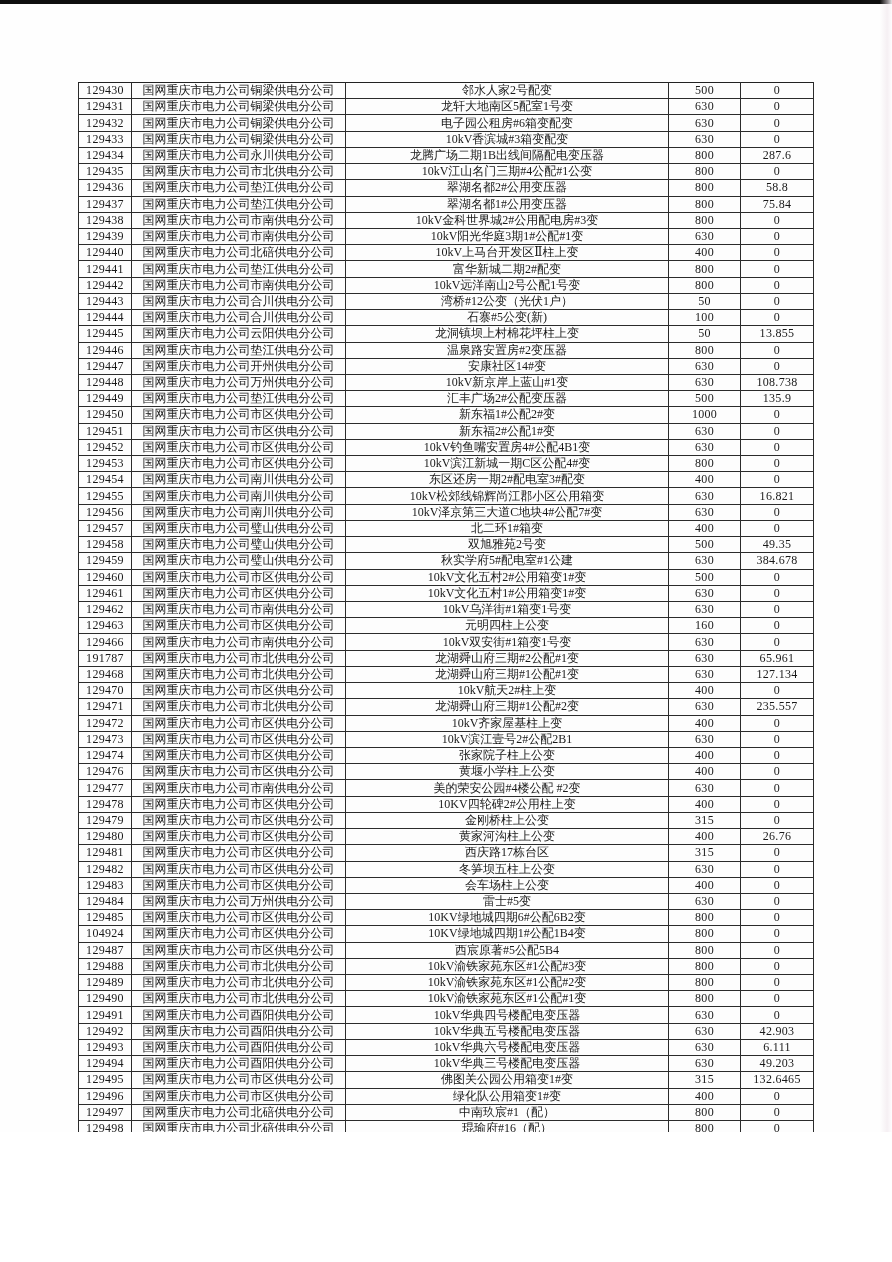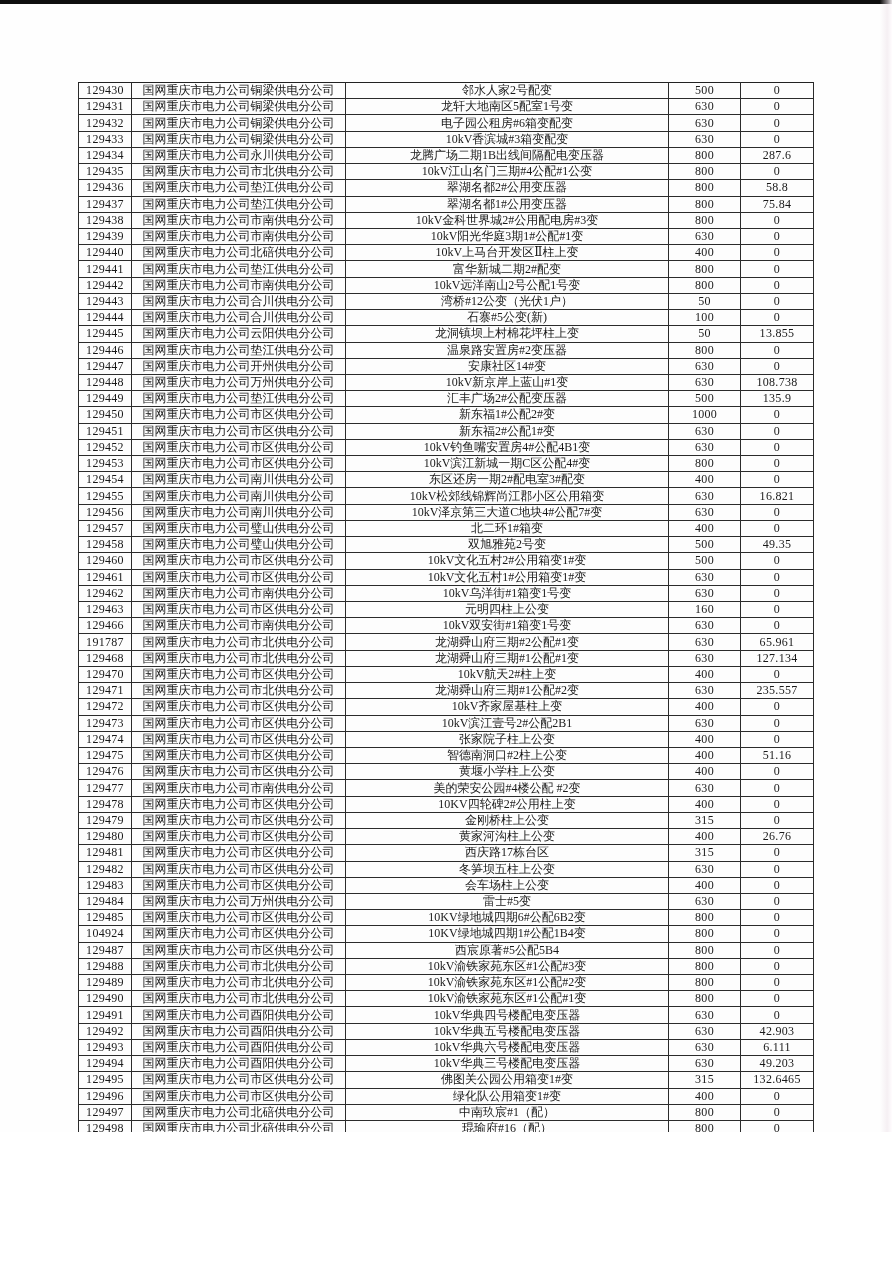--- a/index.html
+++ b/index.html
@@ -272,20 +272,27 @@
           <td class="c4">0</td>
         </tr>
         <tr>
           <td class="c0">129458</td>
           <td class="c1">国网重庆市电力公司璧山供电分公司</td>
           <td class="c2">双旭雅苑2号变</td>
           <td class="c3">500</td>
           <td class="c4">49.35</td>
         </tr>
         <tr>
+          <td class="c0">129459</td>
+          <td class="c1">国网重庆市电力公司璧山供电分公司</td>
+          <td class="c2">秋实学府5#配电室#1公建</td>
+          <td class="c3">630</td>
+          <td class="c4">384.678</td>
+        </tr>
+        <tr>
           <td class="c0">129460</td>
           <td class="c1">国网重庆市电力公司市区供电分公司</td>
           <td class="c2">10kV文化五村2#公用箱变1#变</td>
           <td class="c3">500</td>
           <td class="c4">0</td>
         </tr>
         <tr>
           <td class="c0">129461</td>
           <td class="c1">国网重庆市电力公司市区供电分公司</td>
           <td class="c2">10kV文化五村1#公用箱变1#变</td>
@@ -354,27 +361,20 @@
           <td class="c2">10kV滨江壹号2#公配2B1</td>
           <td class="c3">630</td>
           <td class="c4">0</td>
         </tr>
         <tr>
           <td class="c0">129474</td>
           <td class="c1">国网重庆市电力公司市区供电分公司</td>
           <td class="c2">张家院子柱上公变</td>
           <td class="c3">400</td>
           <td class="c4">0</td>
-        </tr>
-        <tr>
-          <td class="c0">129475</td>
-          <td class="c1">国网重庆市电力公司市区供电分公司</td>
-          <td class="c2">智德南洞口#2柱上公变</td>
-          <td class="c3">400</td>
-          <td class="c4">51.16</td>
         </tr>
         <tr>
           <td class="c0">129476</td>
           <td class="c1">国网重庆市电力公司市区供电分公司</td>
           <td class="c2">黄堰小学柱上公变</td>
           <td class="c3">400</td>
           <td class="c4">0</td>
         </tr>
         <tr>
           <td class="c0">129477</td>

